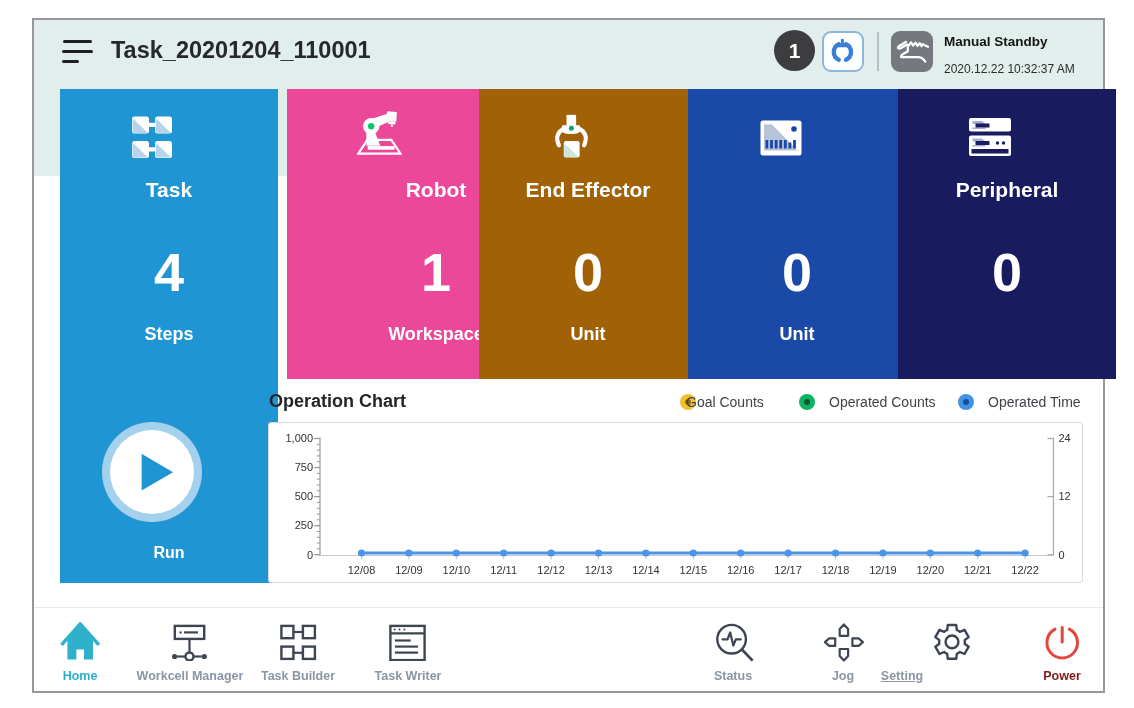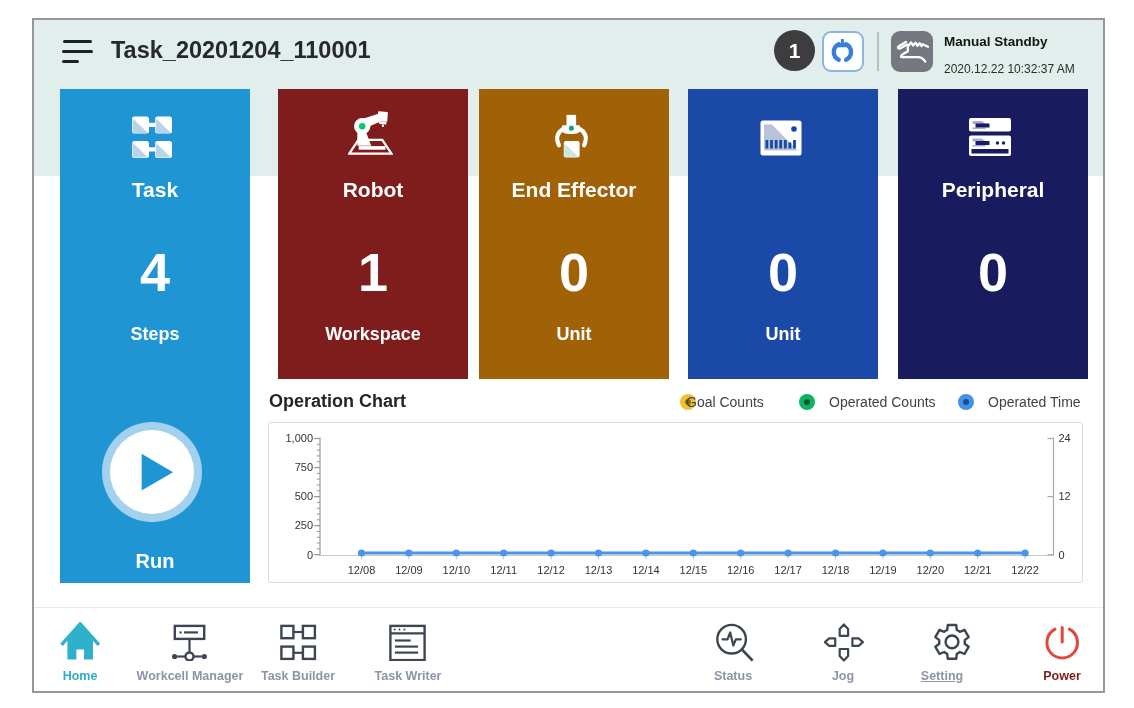--- a/index.html
+++ b/index.html
@@ -7,32 +7,32 @@
 #frame { position:absolute; left:32px; top:18px; width:1073px; height:675px; border:2px solid #97979b; background:#fff; }
 #band { position:absolute; left:34px; top:20px; width:1069px; height:156px; background:#e2eeeb; }
 .ham { position:absolute; height:3px; background:#1d1f22; border-radius:2px; }
 #title { position:absolute; left:111px; top:37px; line-height:27px; font-size:23.5px; font-weight:bold; color:#26282b; letter-spacing:0px; }
 #badge { position:absolute; left:774px; top:30px; width:41px; height:41px; border-radius:50%; background:#3d3d3f; color:#fff; font-size:21px; font-weight:bold; text-align:center; line-height:41px; }
 #btnblue { position:absolute; left:822px; top:31px; width:42px; height:41px; border-radius:9px; background:#fdfeff; border:2px solid #8cb6de; }
 #hdiv { position:absolute; left:877px; top:32px; width:2px; height:39px; background:#b9bfc3; }
 #btngray { position:absolute; left:891px; top:31px; width:42px; height:41px; border-radius:9px; background:#75797f; }
 #mstate { position:absolute; left:944px; top:34px; line-height:16px; font-size:13.5px; font-weight:bold; color:#141414; }
 #mdate { position:absolute; left:944px; top:62px; line-height:14px; font-size:12px; color:#2c2c2c; }
-.card { position:absolute; top:89px; width:190px; height:290px; color:#fff; text-align:center; }
+.card { position:absolute; top:89px; width:218px; height:290px; color:#fff; text-align:center; }
 .ct { position:absolute; width:100%; top:89px; line-height:24px; font-size:21px; font-weight:bold; }
 .cn { position:absolute; width:100%; top:154.5px; line-height:56px; font-size:54px; font-weight:bold; }
 .cl { position:absolute; width:100%; top:235px; line-height:21px; font-size:18px; font-weight:bold; }
 #card1 { left:60px; background:#2095d3; height:494px; }
-#card2 { left:278px; background:#7f1d1d; }
+#card2 { left:287px; background:#ec4899;padding-left:40px; }
 #card3 { left:479px; background:#a16207; }
 #card4 { left:688px; background:#1a49a8; }
 #card5 { left:898px; background:#181b5e; }
 #runring { position:absolute; left:42px; top:333px; width:100px; height:100px; border-radius:50%; background:#a3d0ec; }
 #runbtn { position:absolute; left:50px; top:341px; width:84px; height:84px; border-radius:50%; background:#fff; }
-#runlbl { position:absolute; width:100%; top:452px; line-height:24px; font-size:20px; font-weight:bold;margin-top:8px; }
+#runlbl { position:absolute; width:100%; top:452px; line-height:24px; font-size:16px; font-weight:bold; }
 #opchart { position:absolute; left:269px; top:391px; line-height:21px; font-size:18px; font-weight:bold; color:#232527; }
 .leg { position:absolute; top:395px; line-height:15px; font-size:14px; color:#3f4347; }
 .dot { position:absolute; top:394px; width:16px; height:16px; border-radius:50%; }
 .dot i { position:absolute; left:5px; top:5px; width:6px; height:6px; border-radius:50%; display:block; }
 #panel { position:absolute; left:268px; top:422px; width:815px; height:161px; border:1px solid #d9d9d9; border-radius:3px; background:#fff; }
 #footline { position:absolute; left:34px; top:607px; width:1069px; height:1px; background:#e9e9e9; }
 .navlbl { position:absolute; top:668.5px; line-height:15px; font-size:12.5px; font-weight:bold; color:#8b95a5; text-align:center; }
 </style>
 </head>
 <body>
@@ -329,14 +329,14 @@
   <path d="M25.38,7.19 A15.3,15.3 0 1 1 11.02,7.19" fill="none" stroke="#e2483d" stroke-width="3" stroke-linecap="round"></path>
   <line x1="18.2" y1="5.4" x2="18.2" y2="20" stroke="#e2483d" stroke-width="3" stroke-linecap="round"></line>
 </svg>
 </div>
 <div class="navlbl" style="left:40px;width:80px;color:#2bb0cd;">Home</div>
 <div class="navlbl" style="left:110px;width:160px;">Workcell Manager</div>
 <div class="navlbl" style="left:228px;width:140px;">Task Builder</div>
 <div class="navlbl" style="left:338px;width:140px;">Task Writer</div>
 <div class="navlbl" style="left:663px;width:140px;">Status</div>
 <div class="navlbl" style="left:773px;width:140px;">Jog</div>
-<div class="navlbl" style="left:872px;width:140px;text-decoration:underline;">Setting</div>
+<div class="navlbl" style="left:832px;width:140px;text-decoration:underline;">Setting</div>
 <div class="navlbl" style="left:992px;width:140px;color:#7f1d1d;">Power</div>
 
 </body></html>

